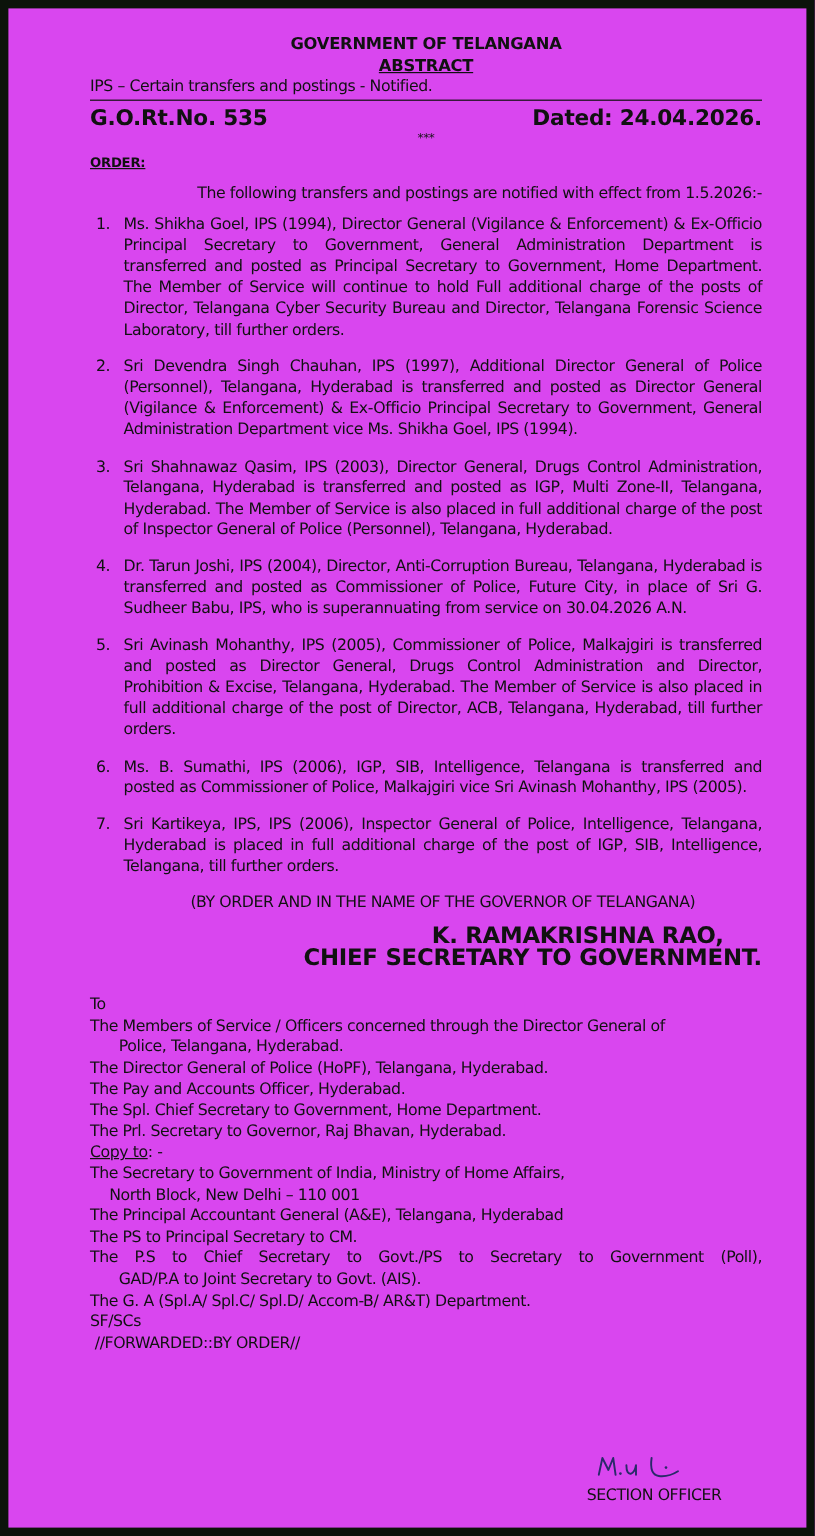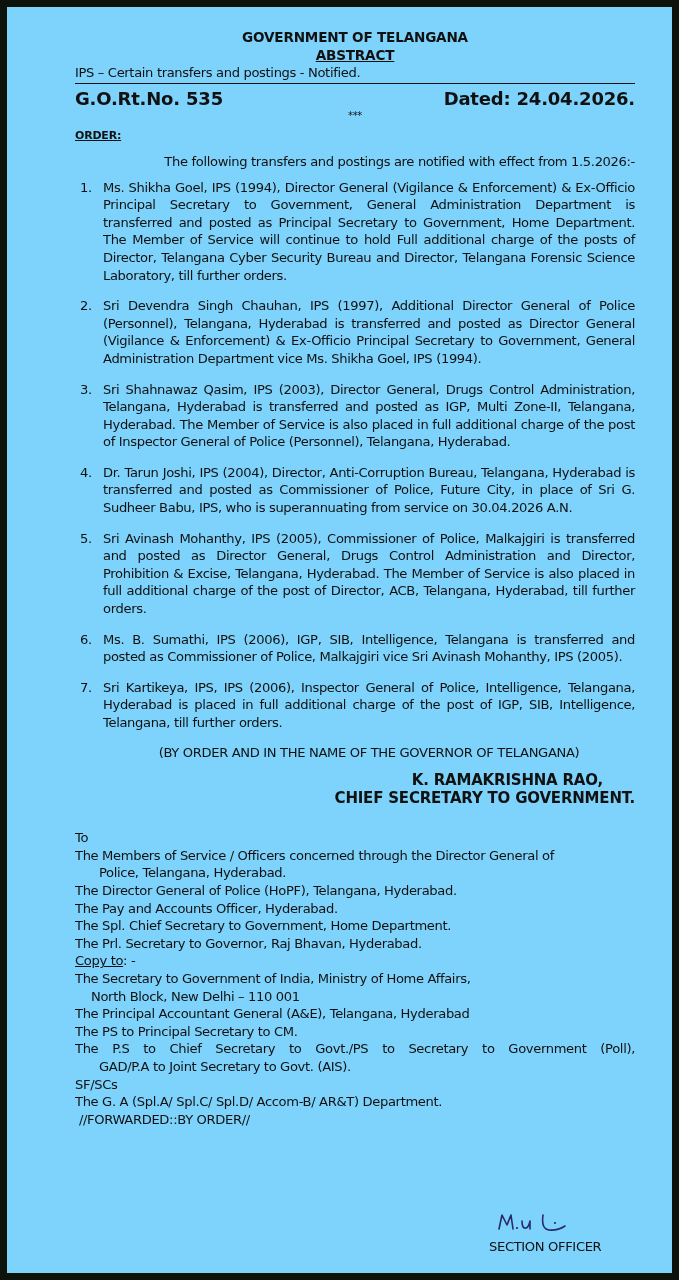--- a/index.html
+++ b/index.html
@@ -8,21 +8,21 @@
     background: #0b130a;
     position: relative;
     overflow: hidden;
     font-family: "DejaVu Sans", "Liberation Sans", sans-serif;
     color: #111;
   }
   .page {
     position: absolute;
     left: 7px; top: 7px;
     width: 665px; height: 1266px;
-    background: #7dd3fc;
+    background: #d946ef;
     box-sizing: border-box;
   }
   .content {
     position: absolute;
     left: 68px; top: 22px;
     width: 560px;
     font-size: 13.1px;
     letter-spacing: -0.35px;
     line-height: 17.6px;
   }
@@ -32,21 +32,21 @@
   .dept { font-weight: bold; font-size: 13.6px; text-align: center; letter-spacing: -0.2px; margin-top: 1px; }
   .goline { display: flex; justify-content: space-between; font-weight: bold; font-size: 18px; margin-top: 6px; letter-spacing: -0.2px; }
   .stars { text-align: center; font-size: 10px; margin-top: 2px; line-height: 14px; }
   .order-head { font-weight: bold; font-size: 11px; text-decoration: underline; margin-top: 4px; letter-spacing: -0.2px; }
   .intro { padding-left: 31px; margin-top: 8px; text-align: right; }
   .items { margin: 8px 0 0 0; padding: 0; list-style: none; }
   .item { display: flex; margin-bottom: 13px; }
   .item-num { width: 28px; flex: 0 0 28px; padding-left: 5px; box-sizing: border-box; }
   .item-text { flex: 1; text-align: justify; }
   .governor { text-align: center; margin-top: -1px; padding-left: 28px; }
-  .signatory { font-weight: bold; font-size: 15px; text-align: right; margin-top: 10px; letter-spacing: -0.2px; line-height: 18px; }
+  .signatory { font-weight: bold; font-size: 19px; text-align: right; margin-top: 10px; letter-spacing: -0.2px; line-height: 18px; }
   .signatory .l1 { padding-right: 32px; }
   .address { margin-top: 22px; }
   .address .indent { padding-left: 24px; }
   .address .indent-s { padding-left: 16px; }
   .underline { text-decoration: underline; }
   .forwarded { margin-top: 0px; padding-left: 4px; }
   .signature {
     position: absolute; left: 488px; top: 1200px;
     width: 90px; height: 30px;
   }
@@ -123,22 +123,22 @@
       <div>The Prl. Secretary to Governor, Raj Bhavan, Hyderabad.</div>
 
       <div><span class="underline">Copy to</span><span>: -</span></div>
 
       <div>The Secretary to Government of India, Ministry of Home Affairs,</div>
       <div class="indent-s">North Block, New Delhi – 110 001</div>
       <div>The Principal Accountant General (A&amp;E), Telangana, Hyderabad</div>
       <div>The PS to Principal Secretary to CM.</div>
       <div style="text-align: justify; text-align-last: justify;">The P.S to Chief Secretary to Govt./PS to Secretary to Government (Poll),</div>
       <div class="indent">GAD/P.A to Joint Secretary to Govt. (AIS).</div>
+      <div>The G. A (Spl.A/ Spl.C/ Spl.D/ Accom-B/ AR&amp;T) Department.</div>
       <div>SF/SCs</div>
-      <div>The G. A (Spl.A/ Spl.C/ Spl.D/ Accom-B/ AR&amp;T) Department.</div>
 
       <div class="forwarded">//FORWARDED::BY ORDER//</div>
     </div>
   </div>
 
   <svg class="signature" viewBox="0 0 90 30">
     <path d="M4 22 L7 8 L12 18 L16 8 L18 22" fill="none" stroke="#2a2a6a" stroke-width="1.6" stroke-linecap="round" stroke-linejoin="round"></path>
     <circle cx="22" cy="21" r="1.1" fill="#2a2a6a"></circle>
     <path d="M27 14 Q27 22 31 21 Q34 20 35 14 L35 22" fill="none" stroke="#2a2a6a" stroke-width="1.6" stroke-linecap="round" stroke-linejoin="round"></path>
     <path d="M48 8 Q46 22 54 23 Q62 24 70 19" fill="none" stroke="#2a2a6a" stroke-width="1.6" stroke-linecap="round"></path>

